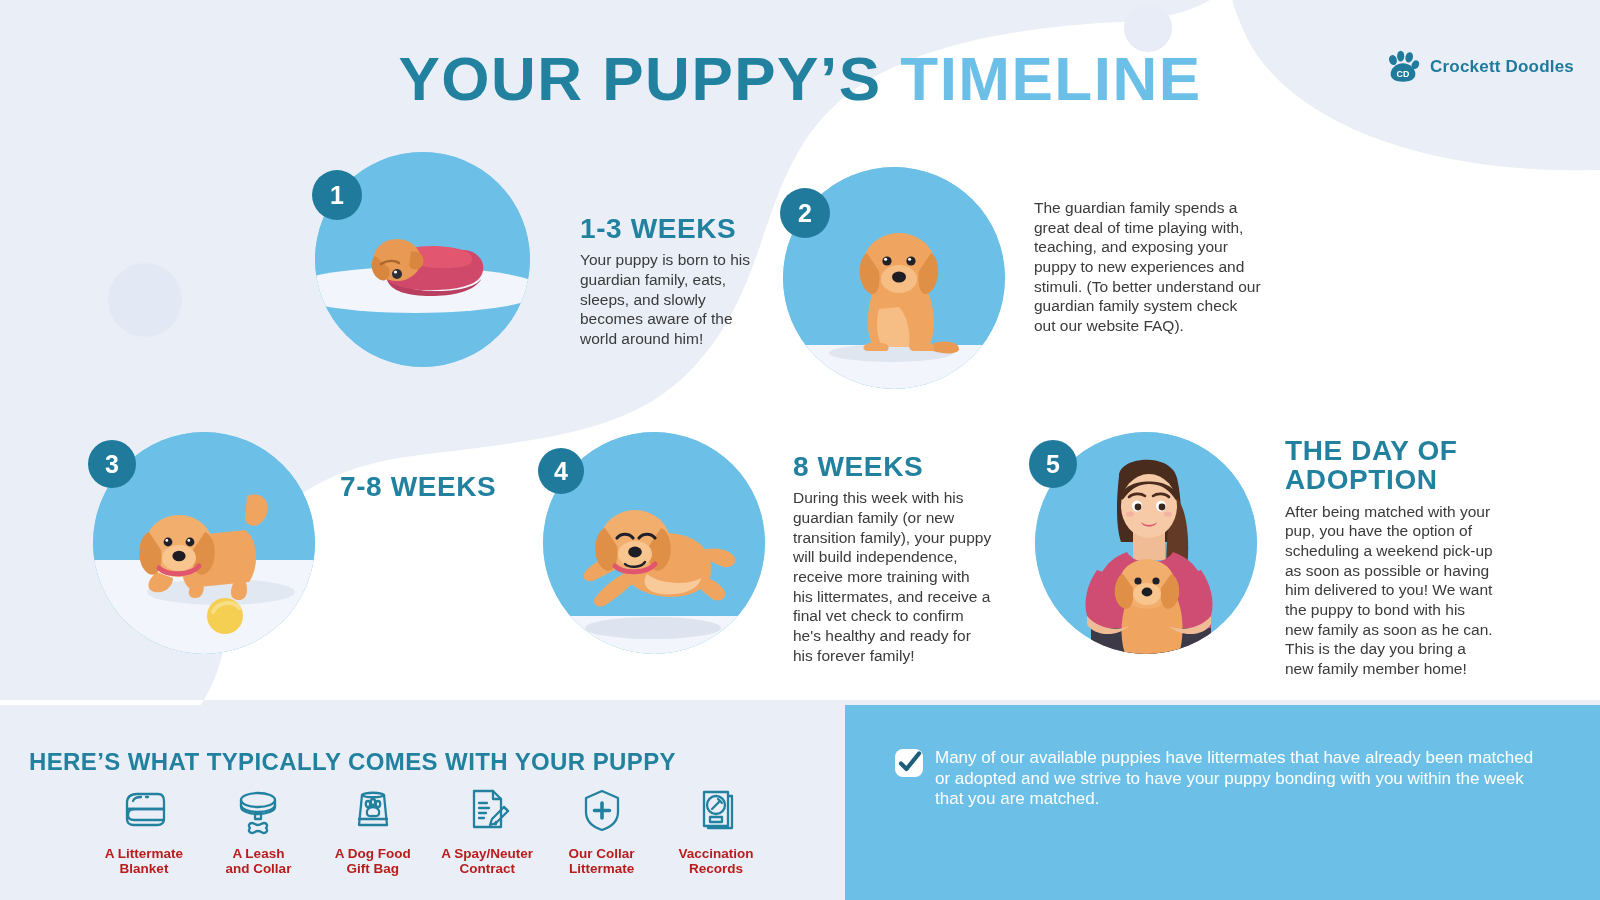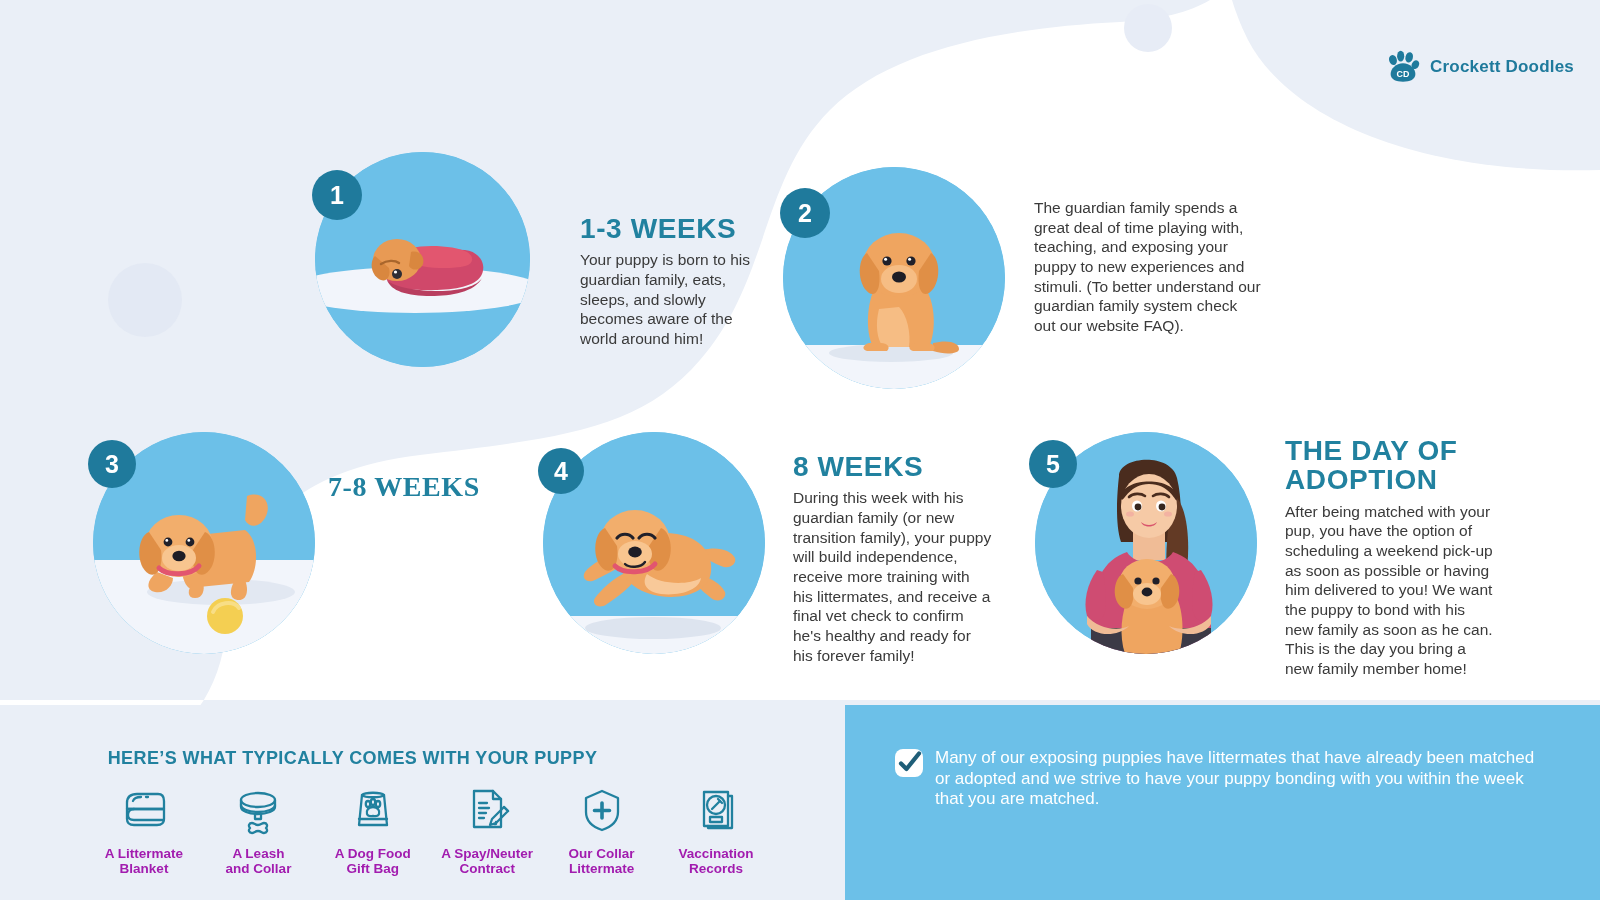--- a/index.html
+++ b/index.html
@@ -42,30 +42,30 @@
   .s-head{
     color:#21819f;font-weight:bold;letter-spacing:.6px;
     font-size:28px;line-height:1.05;margin:0 0 7px 0;
   }
   .s-body{
     color:#3a3a3a;font-size:15.5px;line-height:1.27;margin:0;
   }
 
   .kit-title{
     position:absolute;left:0;top:748px;width:705px;text-align:center;
-    color:#21819f;font-size:18px;font-weight:bold;letter-spacing:.4px;
+    color:#21819f;font-size:24px;font-weight:bold;letter-spacing:.4px;
   }
   .kit-row{
     position:absolute;left:90px;top:778px;width:680px;
     display:flex;justify-content:space-between;align-items:flex-start;
   }
   .kit-item{width:108px;text-align:center;}
   .kit-ico{height:62px;display:flex;align-items:center;justify-content:center;}
   .kit-lbl{
-    margin-top:6px;color:#a21caf;font-size:13.5px;font-weight:bold;line-height:1.12;
+    margin-top:6px;color:#b91c1c;font-size:13.5px;font-weight:bold;line-height:1.12;
   }
 
   .checks{position:absolute;left:895px;top:748px;width:640px;}
   .chk-row{display:flex;align-items:flex-start;gap:12px;margin-bottom:18px;}
   .chk-box{flex:0 0 auto;width:28px;height:28px;margin-top:1px;}
   .chk-txt{color:#ffffff;font-size:17px;line-height:1.22;}
 </style>
 </head>
 <body>
 
@@ -98,20 +98,24 @@
         <ellipse cx="19" cy="8" rx="4.6" ry="7" fill="#1f7a9c"></ellipse>
         <ellipse cx="30" cy="9.5" rx="4.8" ry="6.8" fill="#1f7a9c" transform="rotate(14 30 9.5)"></ellipse>
         <ellipse cx="38" cy="19" rx="4.6" ry="6" fill="#1f7a9c" transform="rotate(30 38 19)"></ellipse>
         <path d="M22 17 C31 17 38 24 38 31 C38 38 31 41 22 41 C13 41 6 38 6 31 C6 24 13 17 22 17 Z" fill="#1f7a9c"></path>
         <text x="22" y="34.5" font-family="Liberation Sans, sans-serif" font-size="11.5" font-weight="bold" fill="#ffffff" text-anchor="middle">CD</text>
       </svg>
     </div>
     <div class="logo-text">Crockett Doodles</div>
   </div>
 
+  <div class="title">
+    <span class="t1">YOUR PUPPY’S</span>
+    <span class="t2">TIMELINE</span>
+  </div>
 
   <div class="step">
     <div class="circle" style="left:315px;top:152px;width:215px;height:215px;">
       <svg viewBox="0 0 215 215" width="215" height="215" xmlns="http://www.w3.org/2000/svg">
         <circle cx="107.5" cy="107.5" r="107.5" fill="#6cc0e8"></circle>
         <ellipse cx="100" cy="138" rx="128" ry="23" fill="#f2f5fb"></ellipse>
         <g>
           <path d="M72 128 C66 114 78 98 96 96 L150 98 C166 100 172 114 166 124 C160 134 140 138 118 138 C96 138 78 138 72 128 Z" fill="#d0486a"></path>
           <path d="M96 96 C112 92 142 94 152 100 C160 105 158 112 150 114 C134 118 104 116 94 110 C88 105 90 98 96 96 Z" fill="#e2566f"></path>
           <path d="M72 128 C80 136 104 139 124 139 C146 139 162 134 167 126 C160 140 136 144 116 144 C92 144 76 139 72 128 Z" fill="#b93e5f"></path>
@@ -188,21 +192,21 @@
           <ellipse cx="86" cy="124" rx="6.6" ry="5.2" fill="#1d1d26"></ellipse>
           <path d="M66 136 C74 144 98 144 106 134" stroke="#e2556f" stroke-width="5" fill="none" stroke-linecap="round"></path>
           <circle cx="132" cy="184" r="18" fill="#f4cf52"></circle>
           <path d="M120 180 C124 170 140 168 146 176" stroke="#f8de86" stroke-width="4" fill="none" stroke-linecap="round"></path>
         </g>
       </svg>
     </div>
     <div class="badge" style="left:88px;top:440px;width:48px;height:48px;">
       <span>3</span>
     </div>
-    <div class="txt" style="left:328px;top:472px;width:180px;font-family:Liberation Serif, serif;">
+    <div class="txt" style="left:340px;top:472px;width:180px;">
       <div class="s-head">7-8 WEEKS</div>
     </div>
   </div>
 
   <div class="step">
     <div class="circle" style="left:543px;top:432px;width:222px;height:222px;">
       <svg viewBox="0 0 222 222" width="222" height="222" xmlns="http://www.w3.org/2000/svg">
         <circle cx="111" cy="111" r="111" fill="#6cc0e8"></circle>
         <rect x="-10" y="184" width="250" height="60" fill="#f2f5fb"></rect>
         <ellipse cx="110" cy="196" rx="68" ry="11" fill="#dde4ef"></ellipse>
@@ -385,18 +389,18 @@
   <div class="checks">
 
 
     <div class="chk-row">
       <div class="chk-box">
         <svg width="28" height="28" viewBox="0 0 28 28" xmlns="http://www.w3.org/2000/svg">
           <rect x="0" y="0" width="28" height="28" rx="8" fill="#ffffff"></rect>
           <path d="M6 14.5 L11.5 20 L24 4.5" stroke="#1f5e78" stroke-width="4.2" fill="none" stroke-linecap="round" stroke-linejoin="round"></path>
         </svg>
       </div>
-      <div class="chk-txt">Many of our exposing puppies have littermates that have already been matched or adopted and we strive to have your puppy bonding with you within the week that you are matched.</div>
+      <div class="chk-txt">Many of our available puppies have littermates that have already been matched or adopted and we strive to have your puppy bonding with you within the week that you are matched.</div>
     </div>
 
   </div>
 
 </div>
 
 </body></html>

